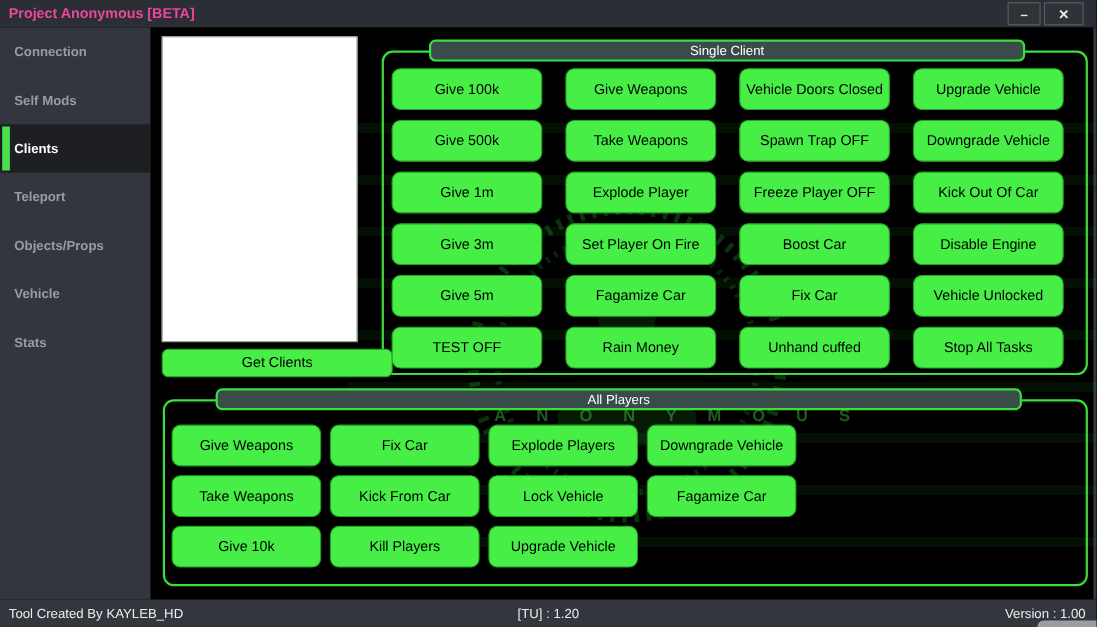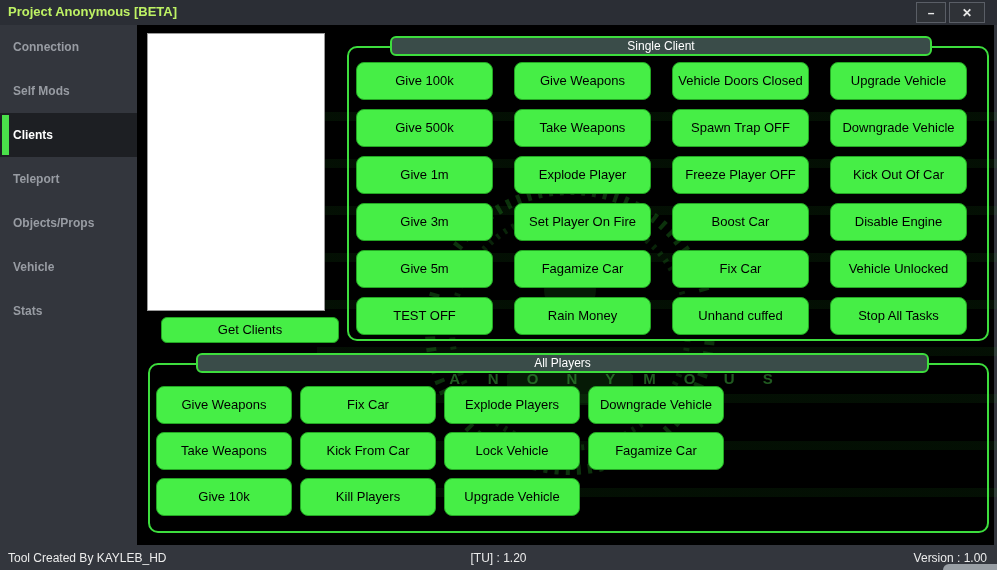--- a/index.html
+++ b/index.html
@@ -14,21 +14,21 @@
     background: #000;
     overflow: hidden;
   }
   
   .titlebar {
     position: absolute; left: 0; top: 0; width: 997px; height: 25px;
     background: #2b2e35;
   }
   .titlebar .title {
     position: absolute; left: 8px; top: 4px;
-    color: #bef264; font-size: 13px; font-weight: bold;
+    color: #ec4899; font-size: 13px; font-weight: bold;
   }
   .winbtn {
     position: absolute; top: 2px; height: 21px;
     background: #2f3237; border: 1px solid #5a5e66;
     color: #e8e8e8; font-size: 12px; font-weight: bold;
     display: flex; align-items: center; justify-content: center;
     cursor: pointer;
   }
   .winbtn.min { right: 51px; width: 30px; }
   .winbtn.close { right: 12px; width: 36px; }
@@ -78,21 +78,21 @@
     z-index: 2; cursor: default;
   }
   .green-btn {
     background: #46ee46; border: 1px solid #23a623; border-radius: 8px;
     color: #000000; font-size: 13px;
     display: flex; align-items: center; justify-content: center;
     text-align: center; line-height: 1.1; padding: 4px 4px;
     cursor: pointer; z-index: 2; position: relative;
   }
   .get-clients {
-    position: absolute; left: 24px; top: 292px; width: 178px; height: 26px;
+    position: absolute; left: 10px; top: 292px; width: 210px; height: 26px;
     border-radius: 6px;
   }
   
   .groupbox {
     position: absolute; border: 2px solid #3ddd3d; border-radius: 10px;
     z-index: 1; background: transparent;
   }
   .sc-group { left: 210px; top: 21px; width: 642px; height: 295px; }
   .ap-group { left: 11px;  top: 338px; width: 841px; height: 170px; }
   .tab {

